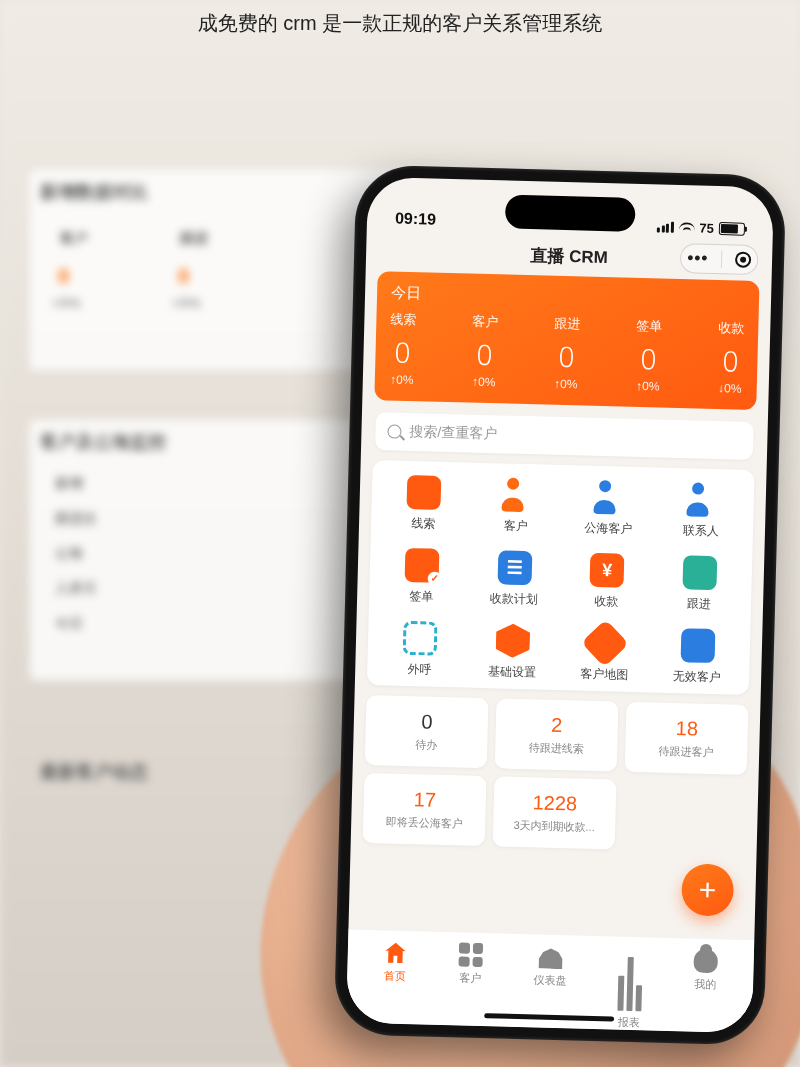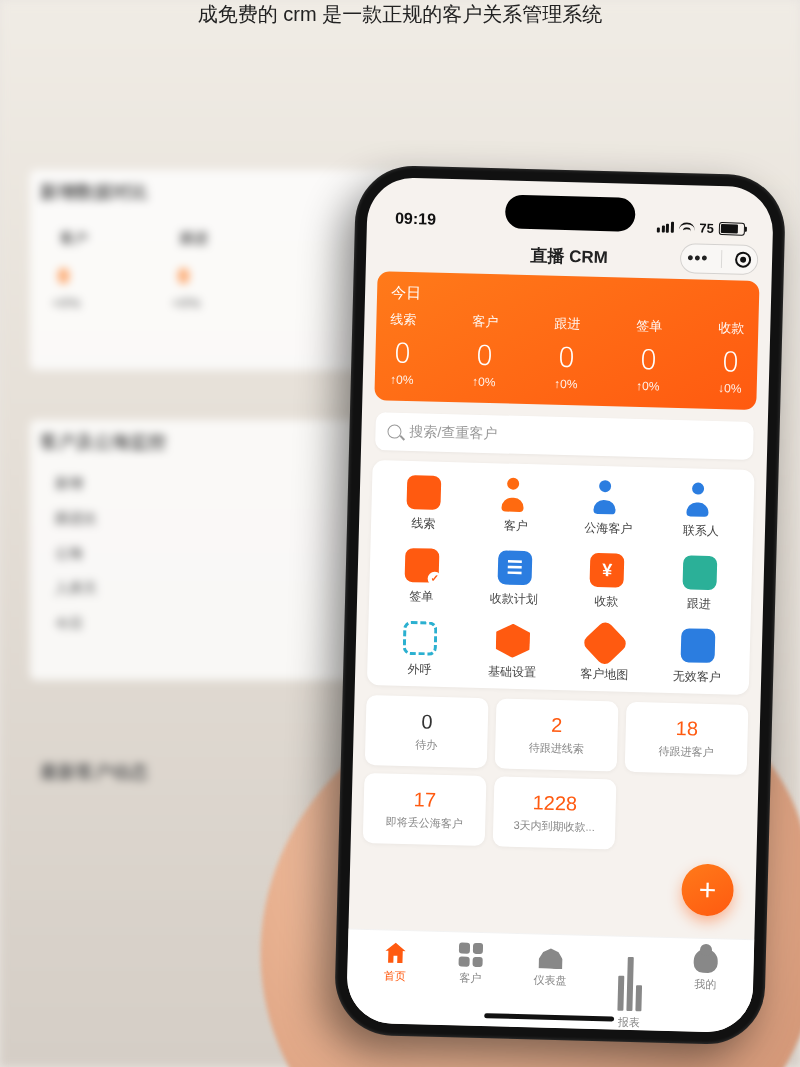--- a/index.html
+++ b/index.html
@@ -35,21 +35,21 @@
 .bg-ptext.t45 { left:172px; top:295px; font-size:14px; color:#999;}
 .bg-ptext.t5 { left:40px; top:430px; font-size:18px; }
 .bg-ptext.t6 { left:55px; top:475px; font-size:14px; color:#888;}
 .bg-ptext.t7 { left:55px; top:510px; font-size:14px; color:#888;}
 .bg-ptext.t8 { left:55px; top:545px; font-size:14px; color:#888;}
 .bg-ptext.t9 { left:55px; top:580px; font-size:14px; color:#888;}
 .bg-ptext.t10 { left:55px; top:615px; font-size:14px; color:#888;}
 .bg-ptext.t11 { left:40px; top:760px; font-size:18px; }
 
 .top-caption {
-  position:absolute; top:1px; left:0; right:0; text-align:center;
+  position:absolute; top:10px; left:0; right:0; text-align:center;
   font-size:20px; color:#222; z-index:3; font-weight:400;
 }
 .headline {
   position:absolute; top:4px; left:0; right:0; text-align:center;
   z-index:3; font-weight:900; line-height:1.12;
   font-size:64px;
   color:#ff7a1a;
   -webkit-text-stroke: 3px #fff;
   paint-order: stroke fill;
   text-shadow: 0 2px 4px rgba(0,0,0,0.2);

